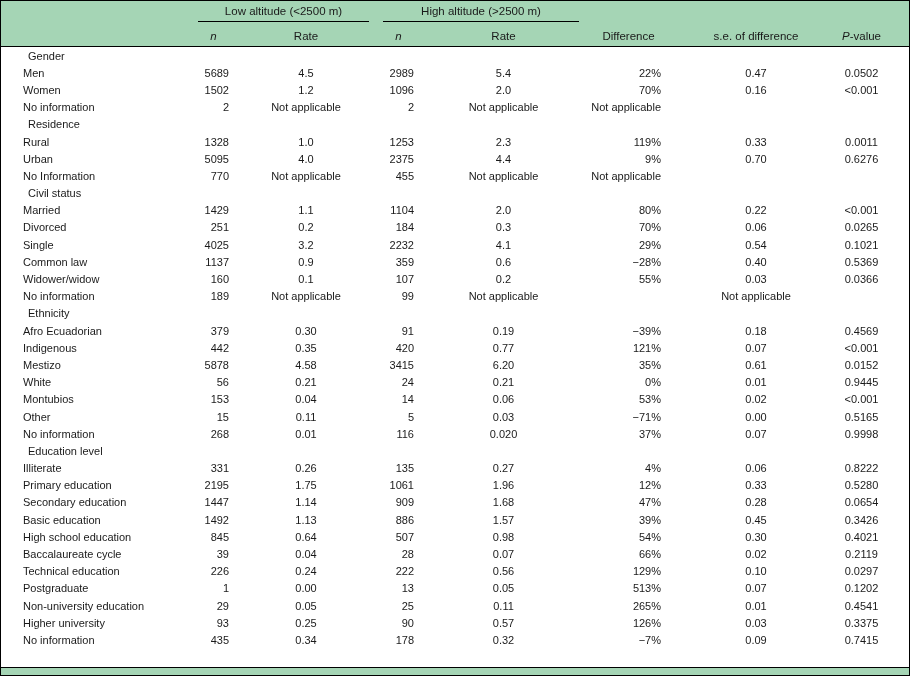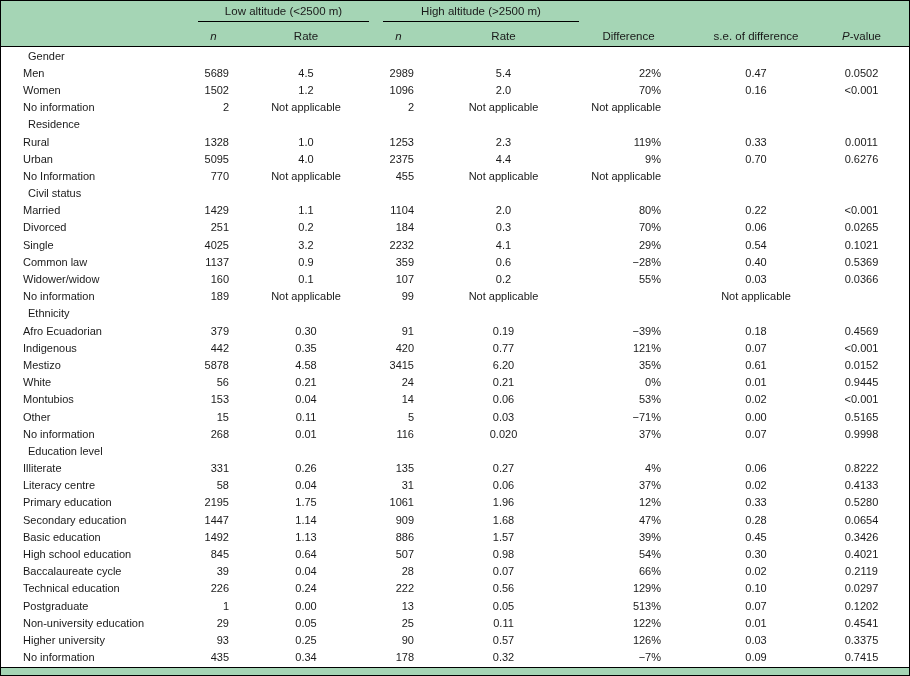--- a/index.html
+++ b/index.html
@@ -329,30 +329,20 @@
           <td class="cell-label">Illiterate</td>
           <td class="cell-right-a">331</td>
           <td class="cell-center">0.26</td>
           <td class="cell-right-a">135</td>
           <td class="cell-center">0.27</td>
           <td class="cell-diff">4%</td>
           <td class="cell-center">0.06</td>
           <td class="cell-p">0.8222</td>
         </tr>
         <tr>
-          <td class="cell-label">Literacy centre</td>
-          <td class="cell-right-a">58</td>
-          <td class="cell-center">0.04</td>
-          <td class="cell-right-a">31</td>
-          <td class="cell-center">0.06</td>
-          <td class="cell-diff">37%</td>
-          <td class="cell-center">0.02</td>
-          <td class="cell-p">0.4133</td>
-        </tr>
-        <tr>
           <td class="cell-label">Primary education</td>
           <td class="cell-right-a">2195</td>
           <td class="cell-center">1.75</td>
           <td class="cell-right-a">1061</td>
           <td class="cell-center">1.96</td>
           <td class="cell-diff">12%</td>
           <td class="cell-center">0.33</td>
           <td class="cell-p">0.5280</td>
         </tr>
         <tr>
@@ -414,21 +404,21 @@
           <td class="cell-diff">513%</td>
           <td class="cell-center">0.07</td>
           <td class="cell-p">0.1202</td>
         </tr>
         <tr>
           <td class="cell-label">Non-university education</td>
           <td class="cell-right-a">29</td>
           <td class="cell-center">0.05</td>
           <td class="cell-right-a">25</td>
           <td class="cell-center">0.11</td>
-          <td class="cell-diff">122%</td>
+          <td class="cell-diff">265%</td>
           <td class="cell-center">0.01</td>
           <td class="cell-p">0.4541</td>
         </tr>
         <tr>
           <td class="cell-label">Higher university</td>
           <td class="cell-right-a">93</td>
           <td class="cell-center">0.25</td>
           <td class="cell-right-a">90</td>
           <td class="cell-center">0.57</td>
           <td class="cell-diff">126%</td>

